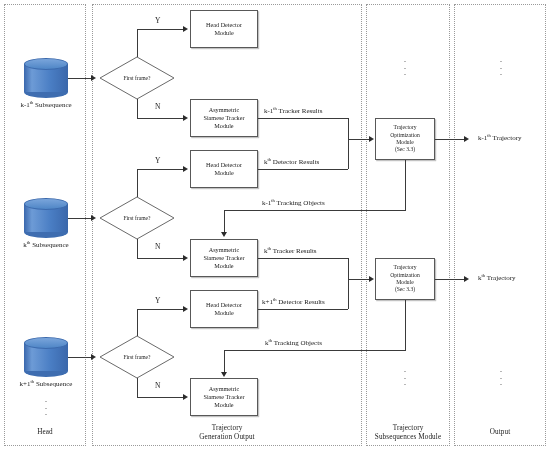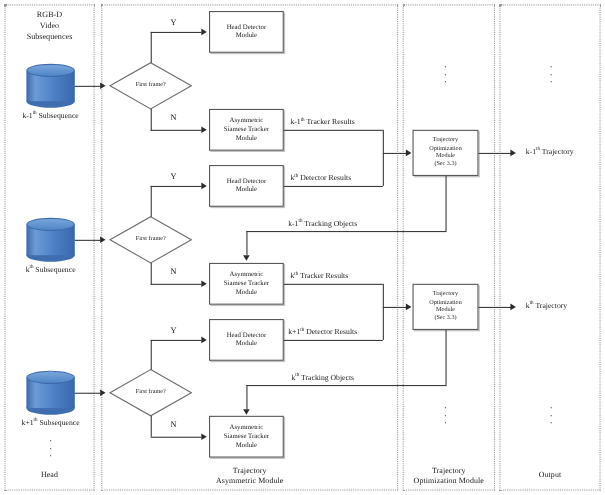--- a/index.html
+++ b/index.html
@@ -82,25 +82,20 @@
 </head>
 <body>
 
 <div id="root">
 
   <div class="col" id="col-input"></div>
   <div class="col" id="col-gen"></div>
   <div class="col" id="col-opt"></div>
   <div class="col" id="col-out"></div>
 
-  <div class="hdr" style="left:8px;top:8px;width:74px;">
-    <div>RGB-D</div>
-    <div>Video</div>
-    <div>Subsequences</div>
-  </div>
 
   <div class="cyl" style="left:24px;top:58px;width:44px;height:40px;">
     <div class="bot"></div>
       <div class="bodyb"></div>
       <div class="top"></div>
   </div>
   <div class="txt c" style="left:2px;top:101px;width:88px;">
     <span>k-1</span><sup>th</sup><span> Subsequence</span>
   </div>
 
@@ -313,26 +308,26 @@
     <div>·</div>
     <div>·</div>
   </div>
   <div class="dots" style="left:389px;top:368px;width:32px;">
     <div>·</div>
     <div>·</div>
     <div>·</div>
   </div>
   <div class="col-label" style="left:368px;top:424px;width:80px;">
     <div>Trajectory</div>
-    <div>Optimization Module</div>
+    <div>Subsequences Module</div>
   </div>
 
   <div class="col-label" style="left:150px;top:424px;width:154px;">
     <div>Trajectory</div>
-    <div>Asymmetric Module</div>
+    <div>Generation Output</div>
   </div>
 
   <div class="dots" style="left:485px;top:58px;width:32px;">
     <div>·</div>
     <div>·</div>
     <div>·</div>
   </div>
   <div class="txt" style="left:478px;top:134px;">
     <span>k-1</span><sup>th</sup><span> Trajectory</span>
   </div>

